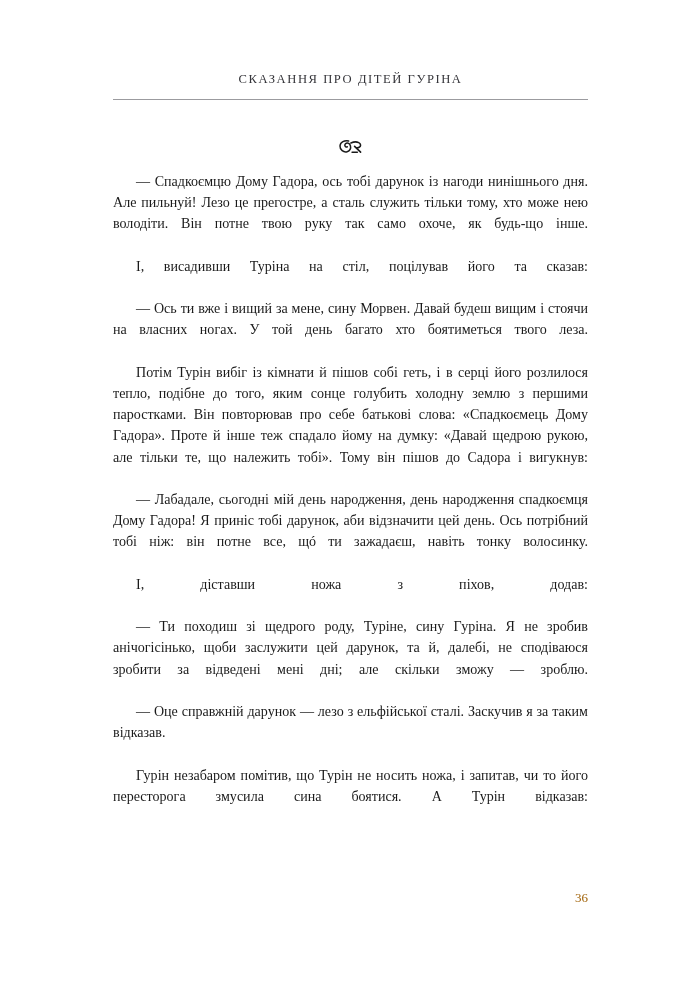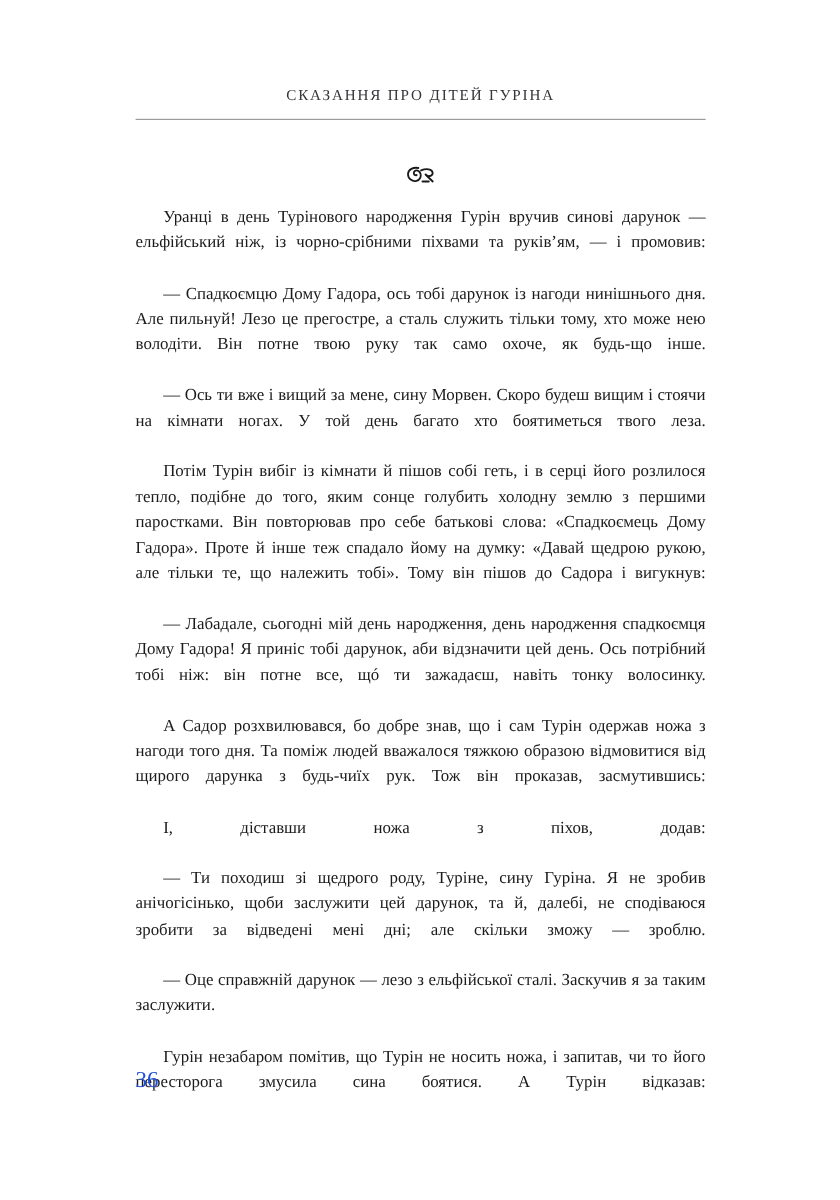--- a/index.html
+++ b/index.html
@@ -88,23 +88,23 @@
   .ornament svg {
     vertical-align: middle;
   }
 
   
   .folio {
     position: absolute;
     left: 113px;
     top: 890px;
     width: 475px;
-    text-align: left;
-    font-size: 19px;
-    color: #1d4ed8;
+    text-align: right;
+    font-size: 13px;
+    color: #a16207;
   }
 </style>
 </head>
 <body>
 
 <div class="page">
 
   <div class="running-head">Сказання про дітей Гуріна</div>
 
   <div class="head-rule"></div>
@@ -116,28 +116,27 @@
       <svg width="26" height="16" viewBox="0 0 26 16" aria-hidden="true">
         <path d="M10.6 2.0 C6.6 1.2 2.2 3.0 2.0 7.0 C1.85 10.9 5.6 13.6 9.1 12.7
                  C12.0 11.95 13.2 9.2 12.4 6.7 C11.75 4.6 9.9 3.6 8.3 4.2
                  C7.0 4.7 6.5 6.1 7.1 7.2 C7.55 8.05 8.6 8.3 9.25 7.8" fill="none" stroke="#1a1a1a" stroke-width="1.5" stroke-linecap="round"></path>
         <path d="M12.9 4.0 C15.2 3.0 18.6 2.6 20.7 3.6 C23.0 4.7 23.2 7.3 21.2 8.3
                  C19.6 9.1 17.6 8.6 16.6 7.4 L22.6 13.2" fill="none" stroke="#1a1a1a" stroke-width="1.6" stroke-linecap="round" stroke-linejoin="round"></path>
         <path d="M14.1 13.2 L19.3 13.2" fill="none" stroke="#1a1a1a" stroke-width="1.6" stroke-linecap="round"></path>
       </svg>
     </div>
 
-    <p class="para">Уранці в день Турінового народження Гурін вручив синові да­рунок — ельфійський ніж, із чорно-срібними піхвами та руків’ям, — і промовив:</p>
     <p class="para">— Спадкоємцю Дому Гадора, ось тобі дарунок із нагоди ниніш­нього дня. Але пильнуй! Лезо це прегостре, а сталь служить тіль­ки тому, хто може нею володіти. Він потне твою руку так само охо­че, як будь-що інше.</p>
-    <p class="para">— Ось ти вже і вищий за мене, сину Морвен. Скоро будеш ви­щим і стоячи на кімнати ногах. У той день багато хто боятиметь­ся твого леза.</p>
+    <p class="para">І, висадивши Туріна на стіл, поцілував його та сказав:</p>
+    <p class="para">— Ось ти вже і вищий за мене, сину Морвен. Давай будеш ви­щим і стоячи на власних ногах. У той день багато хто боятиметь­ся твого леза.</p>
     <p class="para">Потім Турін вибіг із кімнати й пішов собі геть, і в серці його роз­лилося тепло, подібне до того, яким сонце голубить холодну зем­лю з першими паростками. Він повторював про себе батькові сло­ва: «Спадкоємець Дому Гадора». Проте й інше теж спадало йому на думку: «Давай щедрою рукою, але тільки те, що належить тобі». Тому він пішов до Садора і вигукнув:</p>
     <p class="para">— Лабадале, сьогодні мій день народження, день народження спадкоємця Дому Гадора! Я приніс тобі дарунок, аби відзначити цей день. Ось потрібний тобі ніж: він потне все, щó ти зажадаєш, на­віть тонку волосинку.</p>
-    <p class="para">А Садор розхвилювався, бо добре знав, що і сам Турін одержав ножа з нагоди того дня. Та поміж людей вважалося тяжкою обра­зою відмовитися від щирого дарунка з будь-чиїх рук. Тож він про­казав, засмутившись:</p>
     <p class="para">І, діставши ножа з піхов, додав:</p>
     <p class="para">— Ти походиш зі щедрого роду, Туріне, сину Гуріна. Я не зробив анічогісінько, щоби заслужити цей дарунок, та й, далебі, не споді­ваюся зробити за відведені мені дні; але скільки зможу — зроблю.</p>
-    <p class="para">— Оце справжній дарунок — лезо з ельфійської сталі. Заскучив я за таким заслужити.</p>
+    <p class="para">— Оце справжній дарунок — лезо з ельфійської сталі. Заскучив я за таким відказав.</p>
     <p class="para">Гурін незабаром помітив, що Турін не носить ножа, і запитав, чи то його пересторога змусила сина боятися. А Турін відказав:</p>
 
   </div>
 
   <div class="folio">36</div>
 
 </div>
 
 </body></html>

